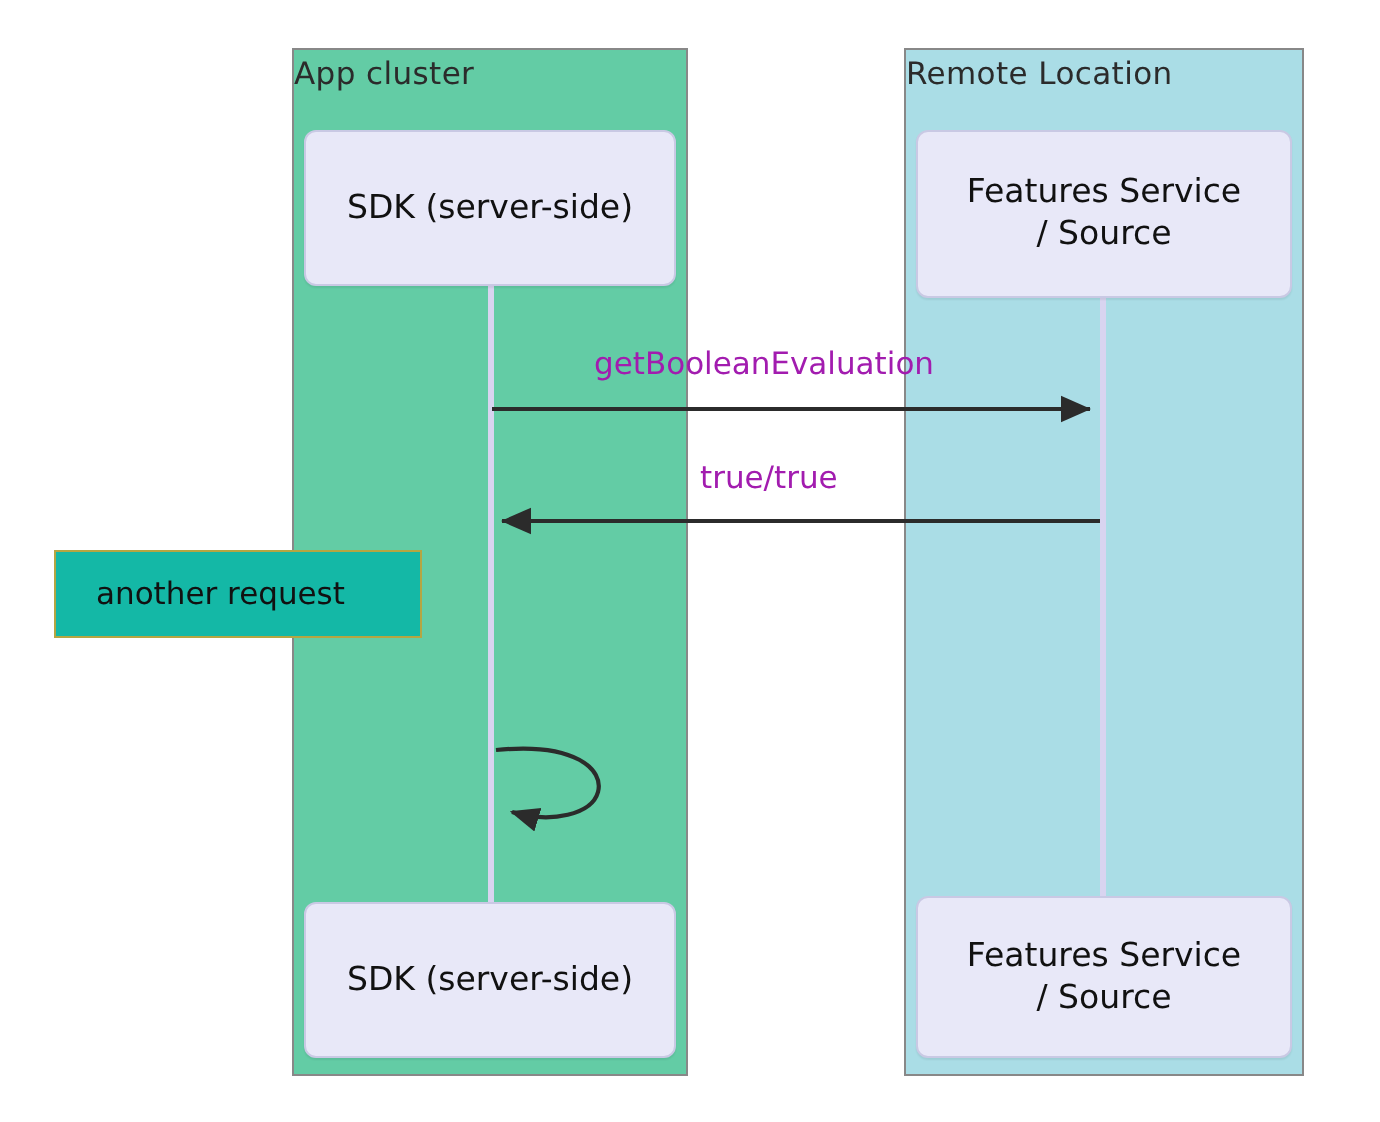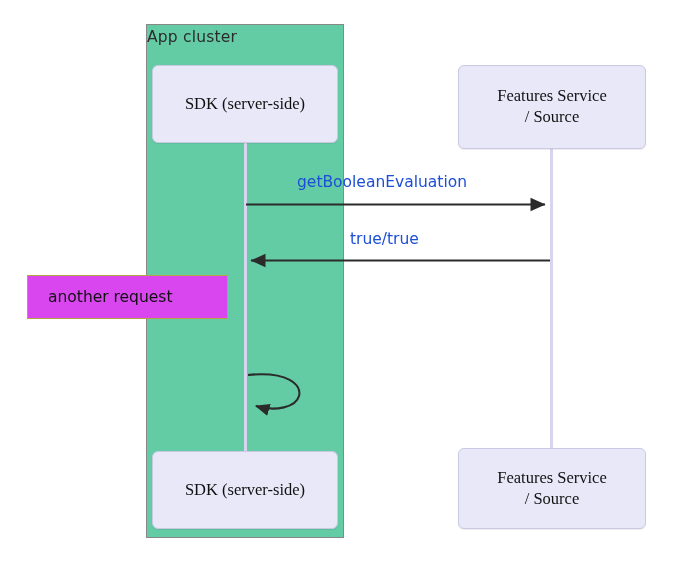--- a/index.html
+++ b/index.html
@@ -109,45 +109,44 @@
   }
   .participant-box.features-bottom {
     left: 458px;
     top: 448px;
     width: 188px;
     height: 81px;
   }
   .participant-box .pb-label {
     padding: 0 6px;
     white-space: pre-line;
-    font-family: Liberation Serif, serif;
   }
 
   
   .note-box {
     position: absolute;
     left: 27px;
     top: 275px;
-    width: 201px;
+    width: 184px;
     height: 44px;
     box-sizing: border-box;
-    background: #d946ef;
+    background: #14b8a6;
     border: 1px solid #b5a642;
     display: flex;
     align-items: center;
     padding-left: 20px;
     font-size: 15.5px;
     color: #111111;
   }
 
   
   .msg-label {
     position: absolute;
     font-size: 15.5px;
-    color: #1d4ed8;
+    color: #a21caf;
     white-space: nowrap;
   }
   .msg-label.m1 { left: 297px; top: 173px; }
   .msg-label.m2 { left: 350px; top: 230px; }
   .msg-label.m3 { left: 41px;  top: 350px; }
 
   
   #arrows-svg {
     position: absolute;
     left: 0;
@@ -160,20 +159,23 @@
 </style>
 </head>
 <body>
 
 <div id="diagram-canvas">
 
   <div class="group-panel app">
     <div class="group-title">App cluster</div>
   </div>
 
+  <div class="group-panel remote">
+    <div class="group-title">Remote Location</div>
+  </div>
 
   <div class="lifeline sdk"></div>
   <div class="lifeline features"></div>
 
   <div class="participant-box sdk-top">
     <span class="pb-label">SDK (server-side)</span>
   </div>
 
   <div class="participant-box features-top">
     <span class="pb-label">Features Service

